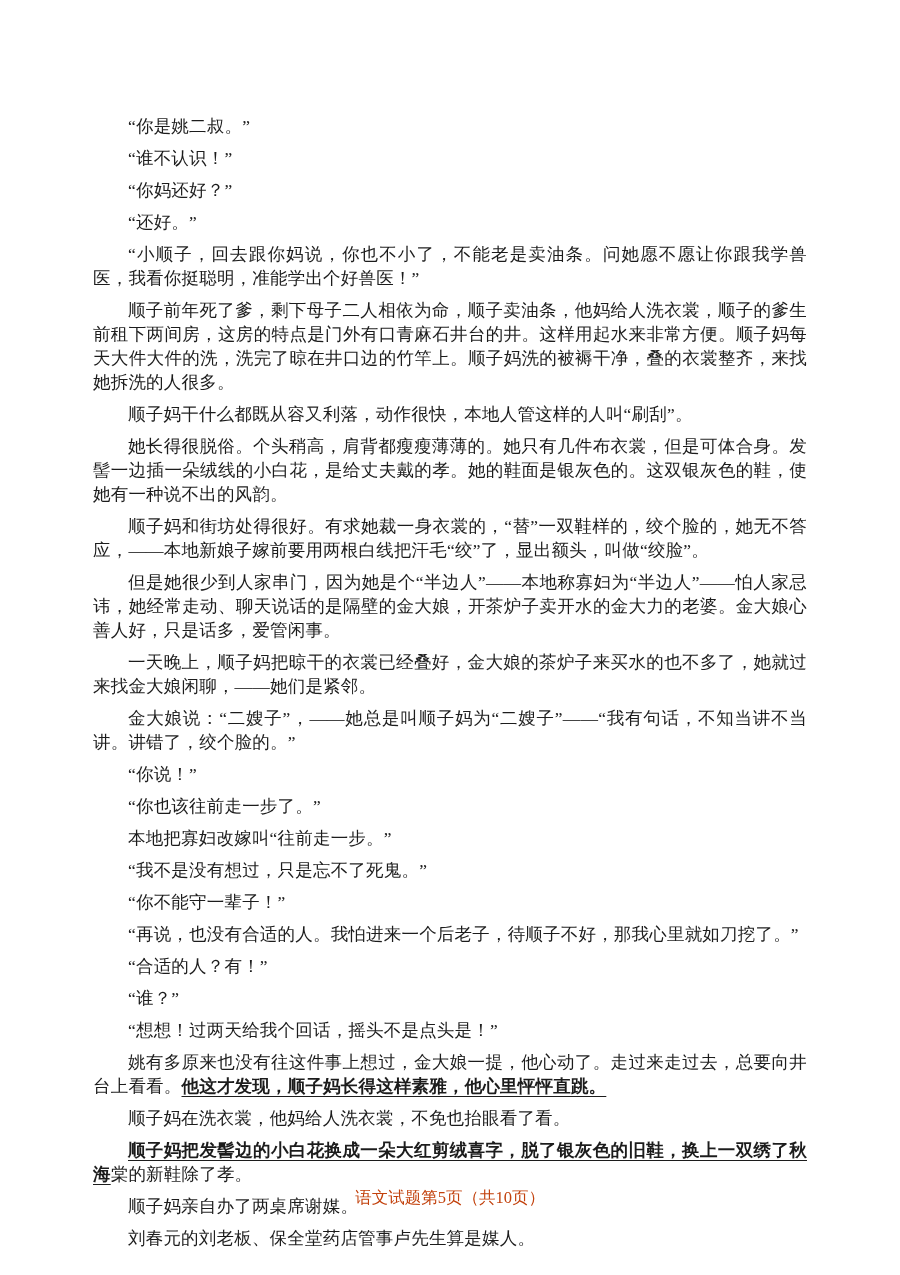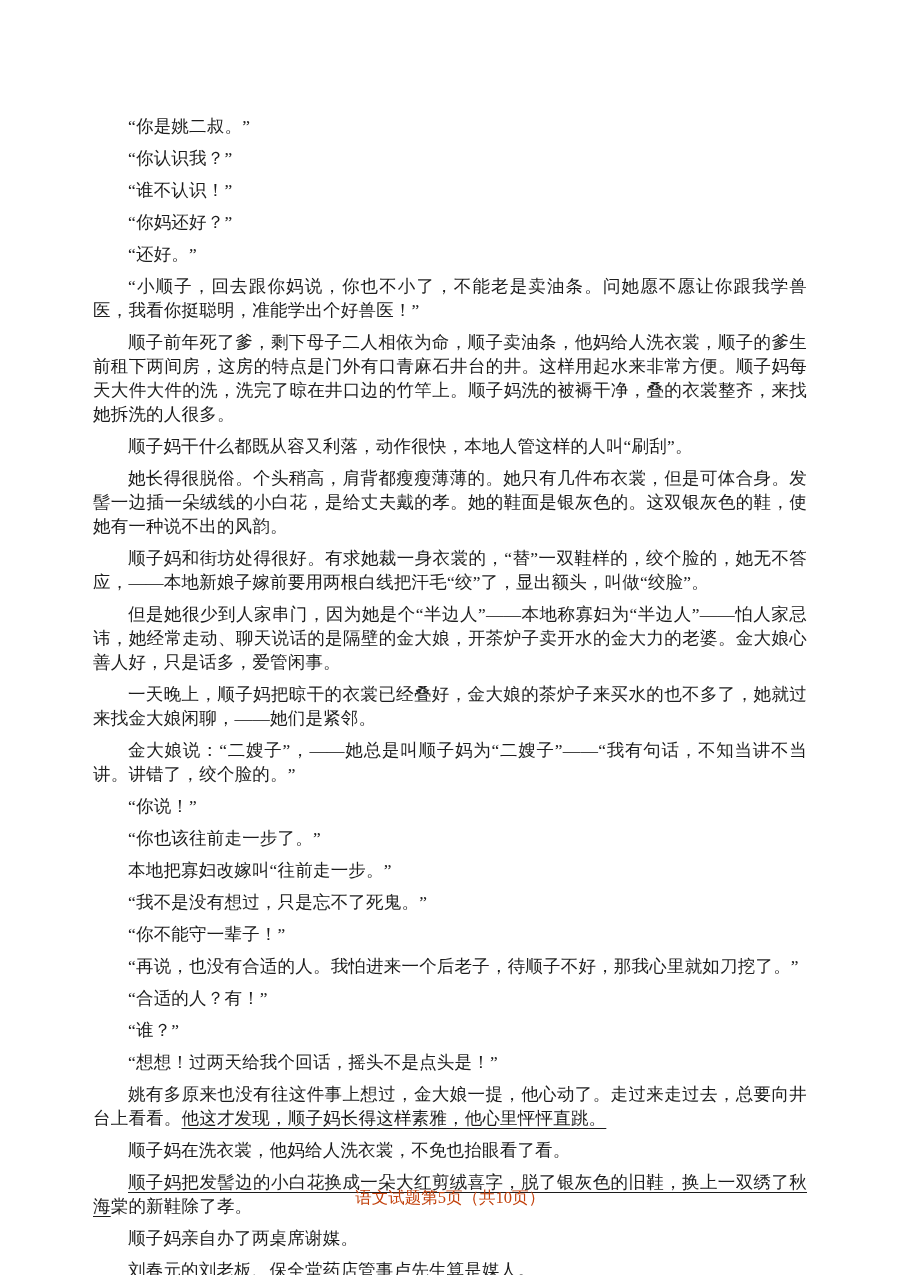--- a/index.html
+++ b/index.html
@@ -26,38 +26,38 @@
     text-indent: 2em;
     font-size: 17.5px;
     line-height: 24px;
     text-align: justify;
     letter-spacing: 0.2px;
   }
   .underlined {
     text-decoration: underline;
     text-underline-offset: 4px;
     text-decoration-thickness: 1px;
+    font-weight: bold;
   }
   .footer {
     position: absolute;
     left: 0;
     right: 0;
     bottom: 66px;
     text-align: center;
     font-size: 16.5px;
     color: #c2410c;
   }
 </style>
 </head>
 <body>
 
 <div class="page">
   <div class="passage">
       <p class="para"><span>“你是姚二叔。”</span></p>
-      <p class="para"><span>“你认识我？”</span></p>
       <p class="para"><span>“谁不认识！”</span></p>
       <p class="para"><span>“你妈还好？”</span></p>
       <p class="para"><span>“还好。”</span></p>
       <p class="para"><span>“小顺子，回去跟你妈说，你也不小了，不能老是卖油条。问她愿不愿让你跟我学兽医，我看你挺聪明，准能学出个好兽医！”</span></p>
       <p class="para"><span>顺子前年死了爹，剩下母子二人相依为命，顺子卖油条，他妈给人洗衣裳，顺子的爹生前租下两间房，这房的特点是门外有口青麻石井台的井。这样用起水来非常方便。顺子妈每天大件大件的洗，洗完了晾在井口边的竹竿上。顺子妈洗的被褥干净，叠的衣裳整齐，来找她拆洗的人很多。</span></p>
       <p class="para"><span>顺子妈干什么都既从容又利落，动作很快，本地人管这样的人叫“刷刮”。</span></p>
       <p class="para"><span>她长得很脱俗。个头稍高，肩背都瘦瘦薄薄的。她只有几件布衣裳，但是可体合身。发髻一边插一朵绒线的小白花，是给丈夫戴的孝。她的鞋面是银灰色的。这双银灰色的鞋，使她有一种说不出的风韵。</span></p>
       <p class="para"><span>顺子妈和街坊处得很好。有求她裁一身衣裳的，“替”一双鞋样的，绞个脸的，她无不答应，——本地新娘子嫁前要用两根白线把汗毛“绞”了，显出额头，叫做“绞脸”。</span></p>
       <p class="para"><span>但是她很少到人家串门，因为她是个“半边人”——本地称寡妇为“半边人”——怕人家忌讳，她经常走动、聊天说话的是隔壁的金大娘，开茶炉子卖开水的金大力的老婆。金大娘心善人好，只是话多，爱管闲事。</span></p>
       <p class="para"><span>一天晚上，顺子妈把晾干的衣裳已经叠好，金大娘的茶炉子来买水的也不多了，她就过来找金大娘闲聊，——她们是紧邻。</span></p>

